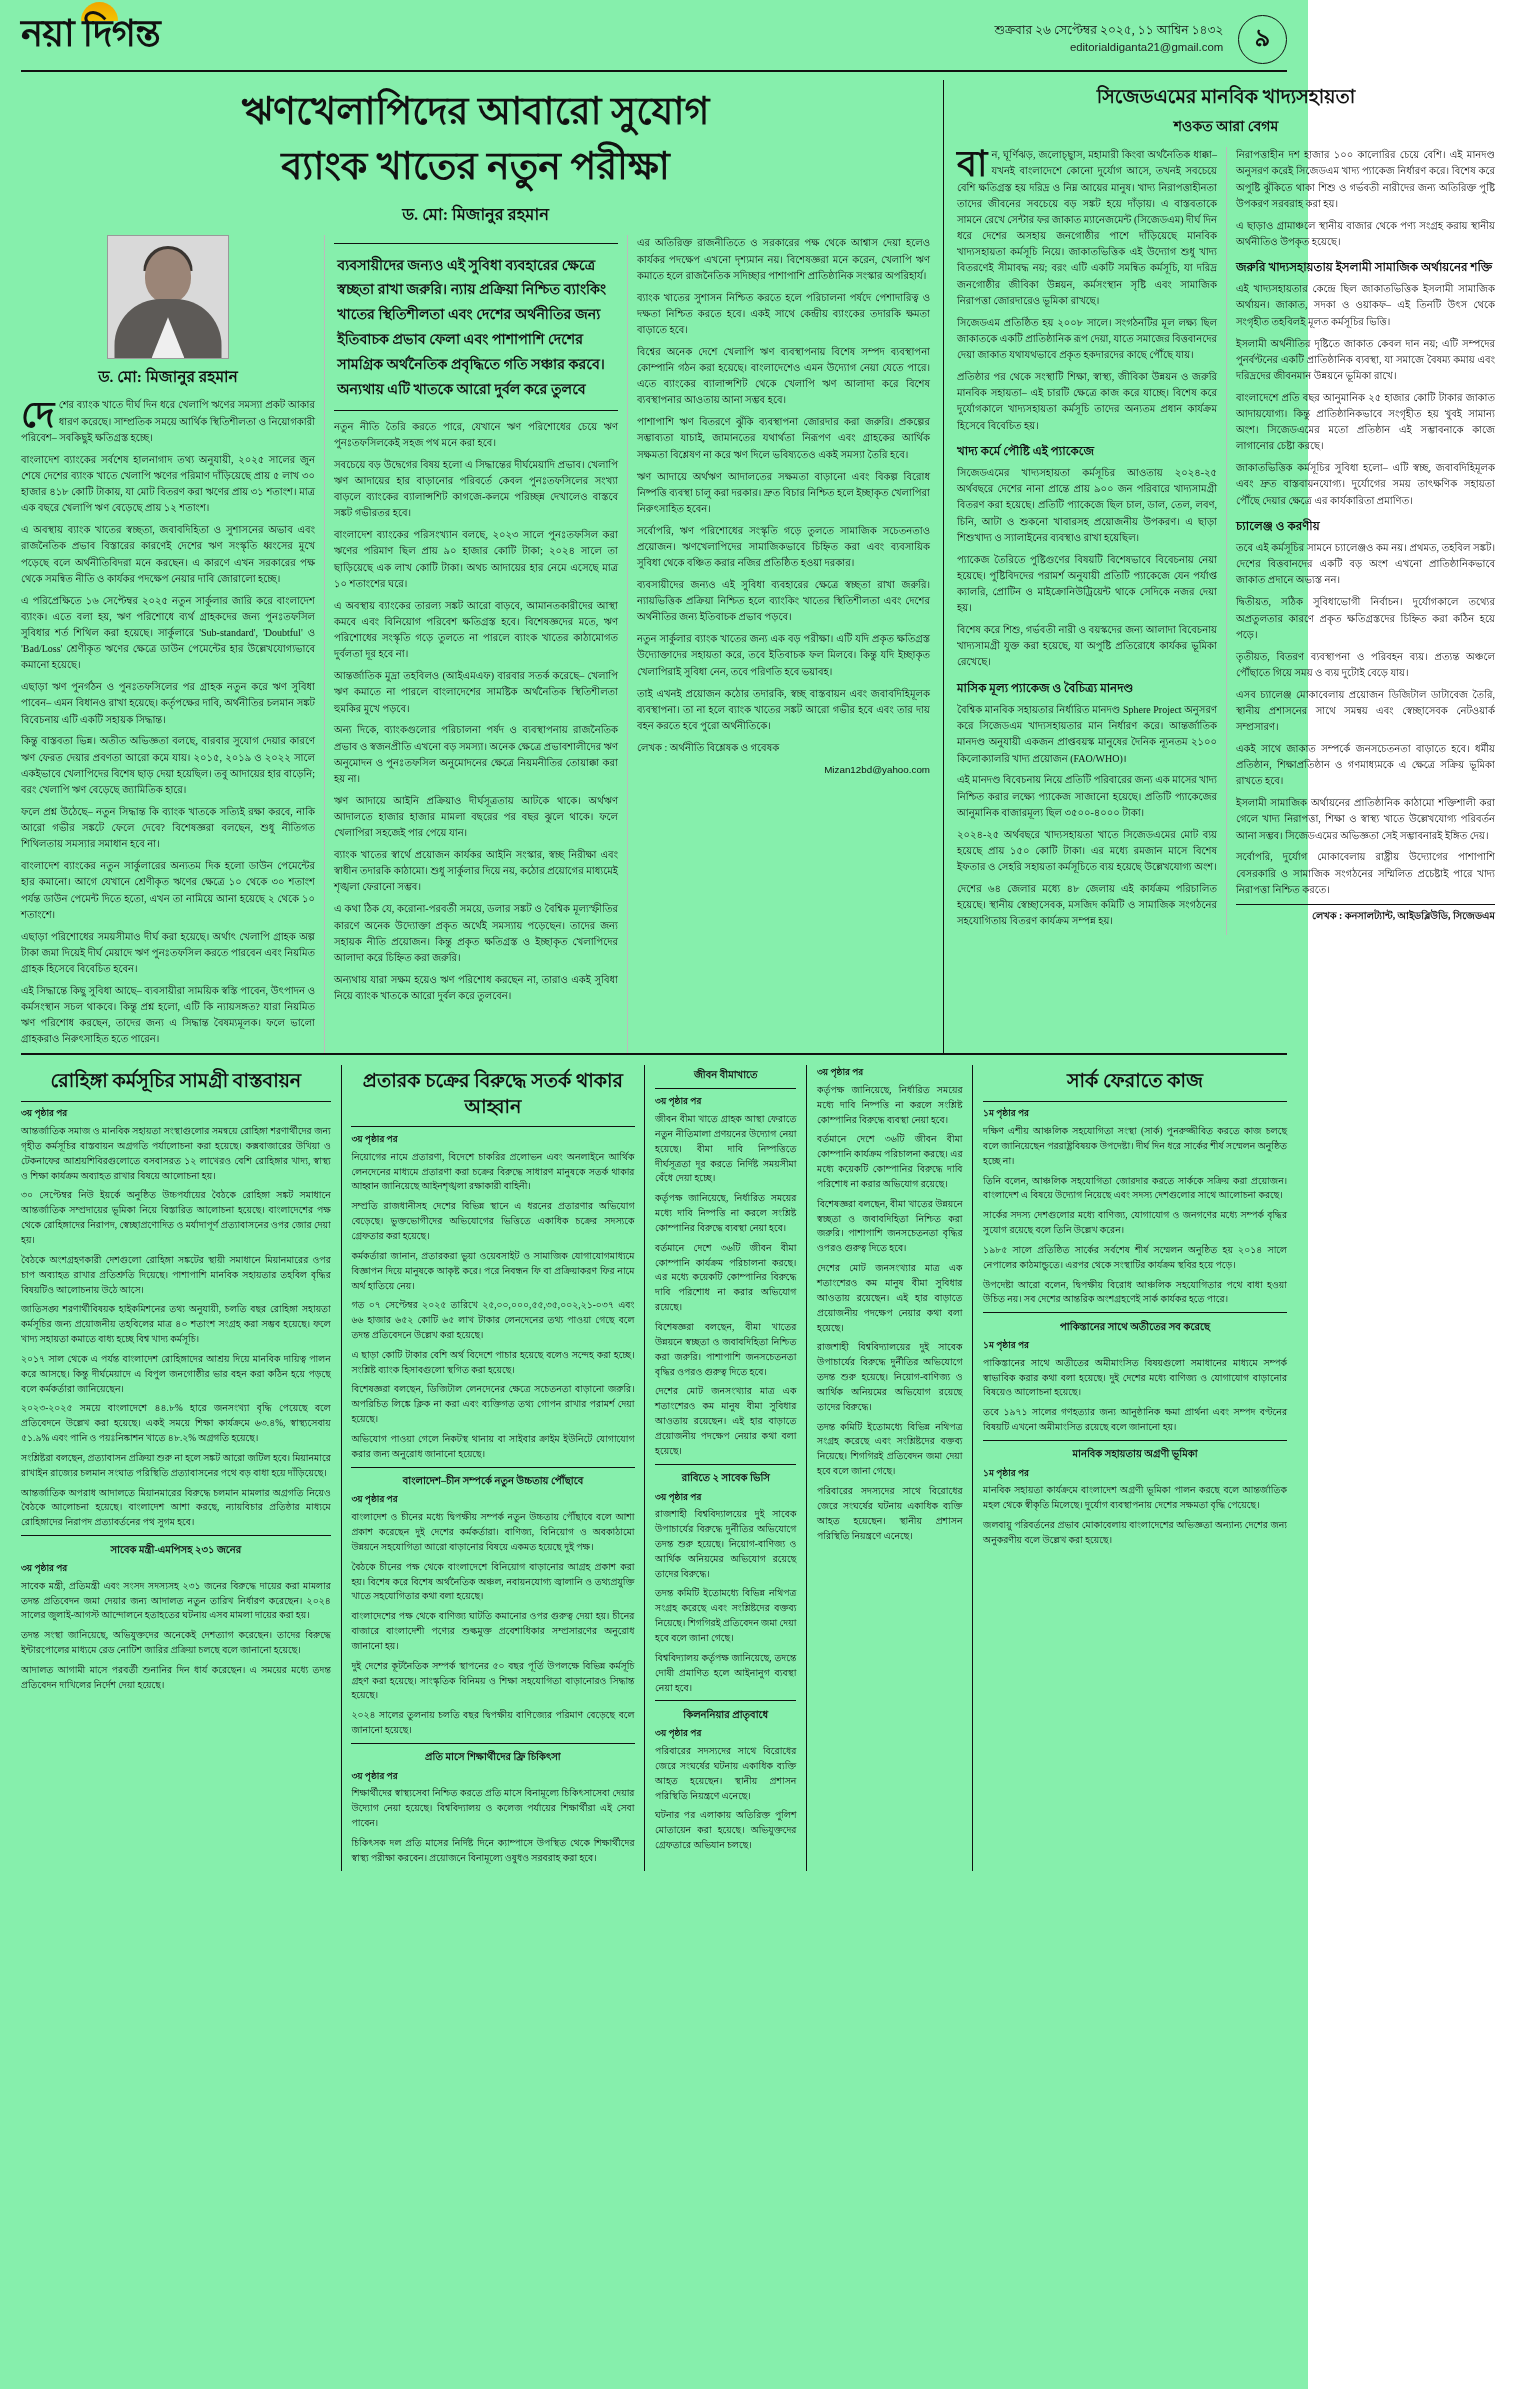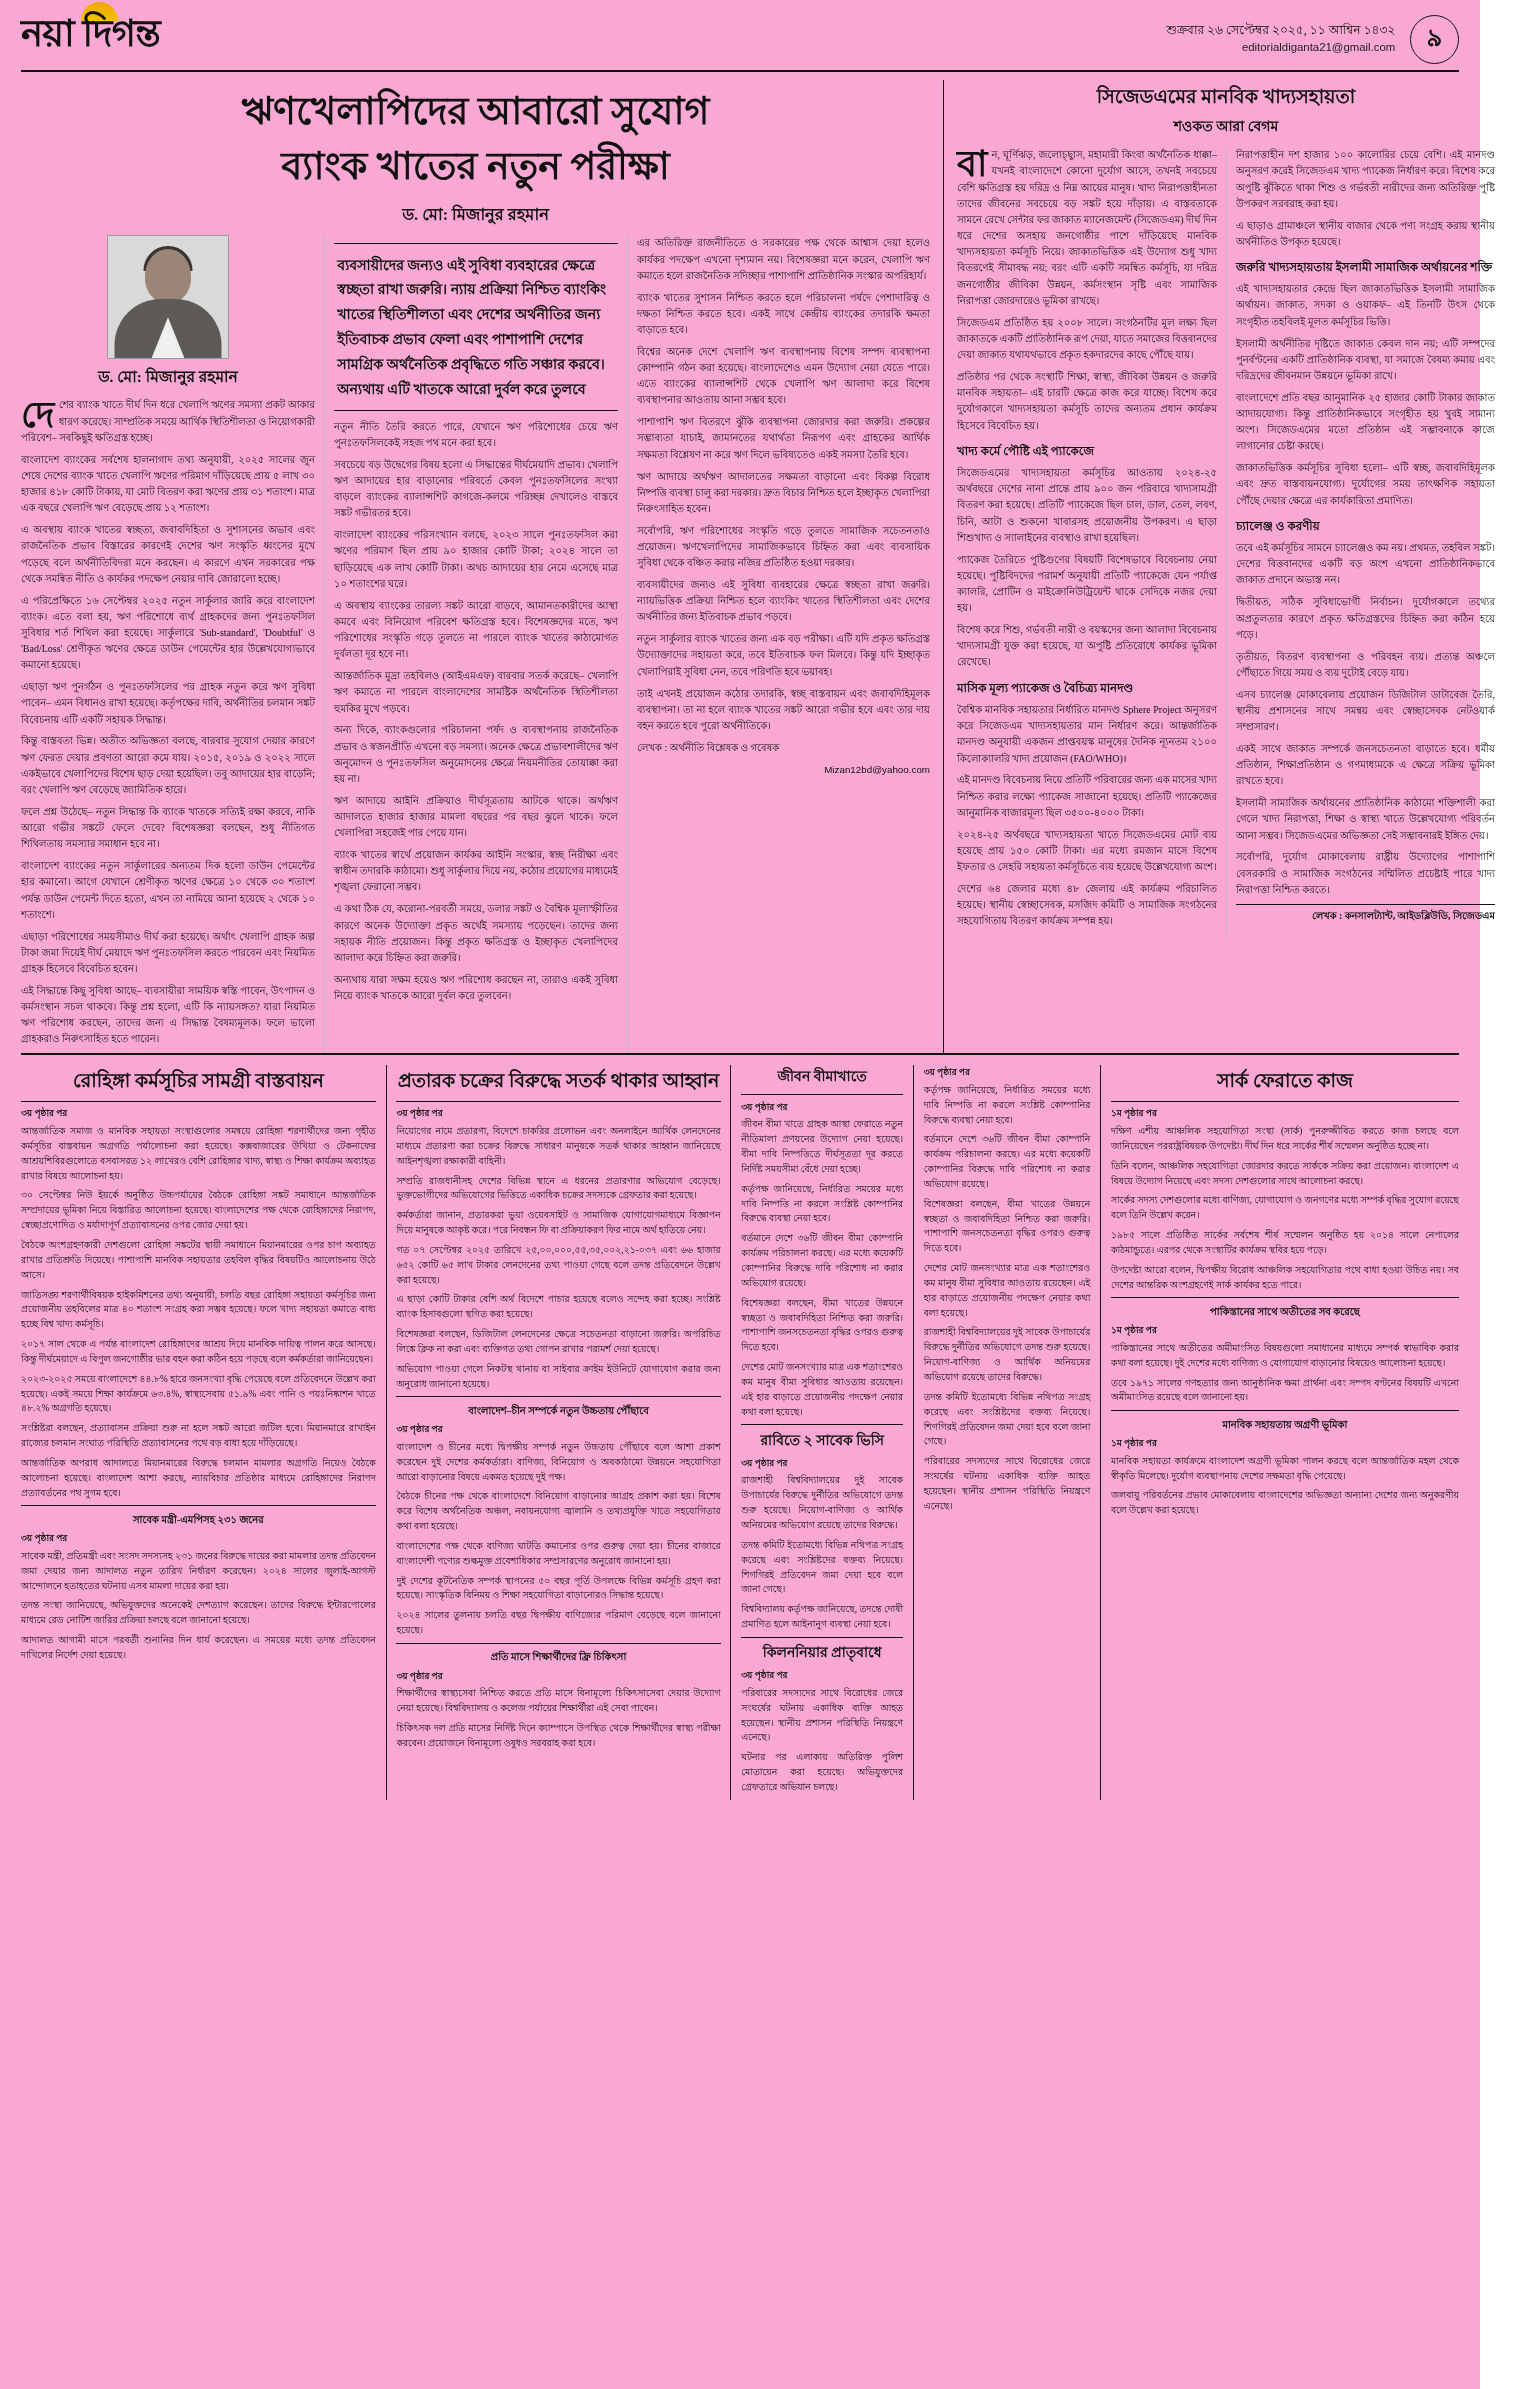--- a/index.html
+++ b/index.html
@@ -5,23 +5,23 @@
   html, body {
     margin: 0;
     padding: 0;
     background: #fff;
   }
   body {
     font-family: "Liberation Serif", "DejaVu Serif", serif;
     color: #111;
   }
   .page {
-    width: 1480px;
+    width: 1308px;
     min-height: 2389px;
-    background: #f9a8d4;
+    background: #86efac;
     position: relative;
     box-sizing: border-box;
     padding: 14.7px 21px 16.3px 21px;
   }
 
   
   .masthead {
     display: flex;
     align-items: flex-start;
     justify-content: space-between;
@@ -268,21 +268,21 @@
     font-size: 19px;
     font-weight: bold;
     text-align: center;
     line-height: 1.35;
     margin: 3.3px 0 4.9px 0;
     border-top: 1.6px solid #111;
     padding-top: 6.5px;
   }
   .story-title.nobar { border-top: none; padding-top: 0; }
   .story-title.small { font-size: 10px; }
-  .story-title.tiny { font-size: 14px; }
+  .story-title.tiny { font-size: 10px; }
   .jump-label {
     font-size: 9px;
     font-weight: bold;
     margin-bottom: 3.3px;
   }
   .thin-rule {
     border-top: 0.8px solid #111;
     margin: 6.5px 0 4.9px 0;
   }
 </style>

